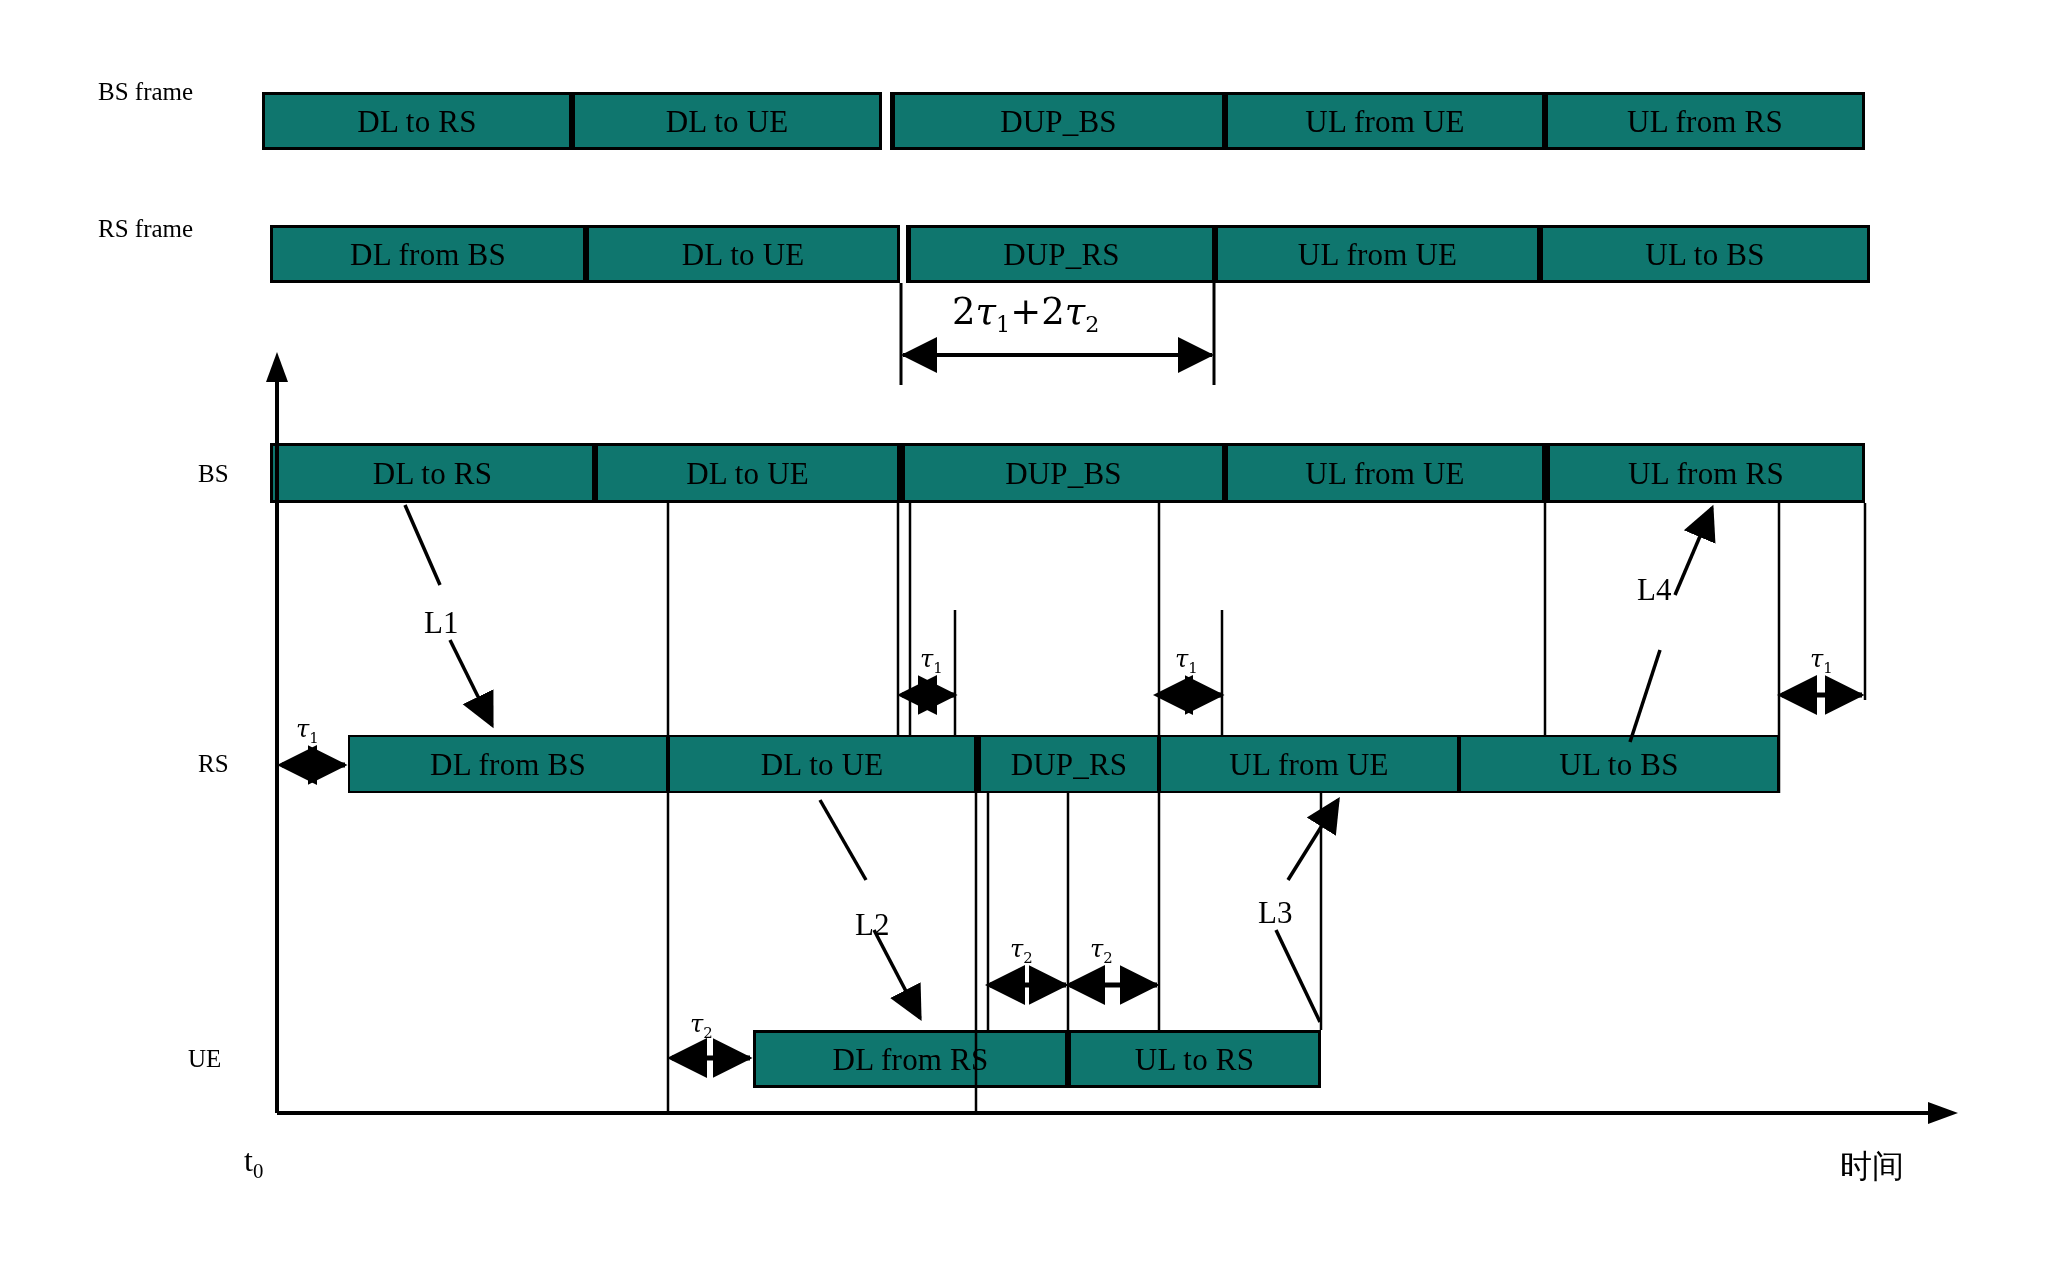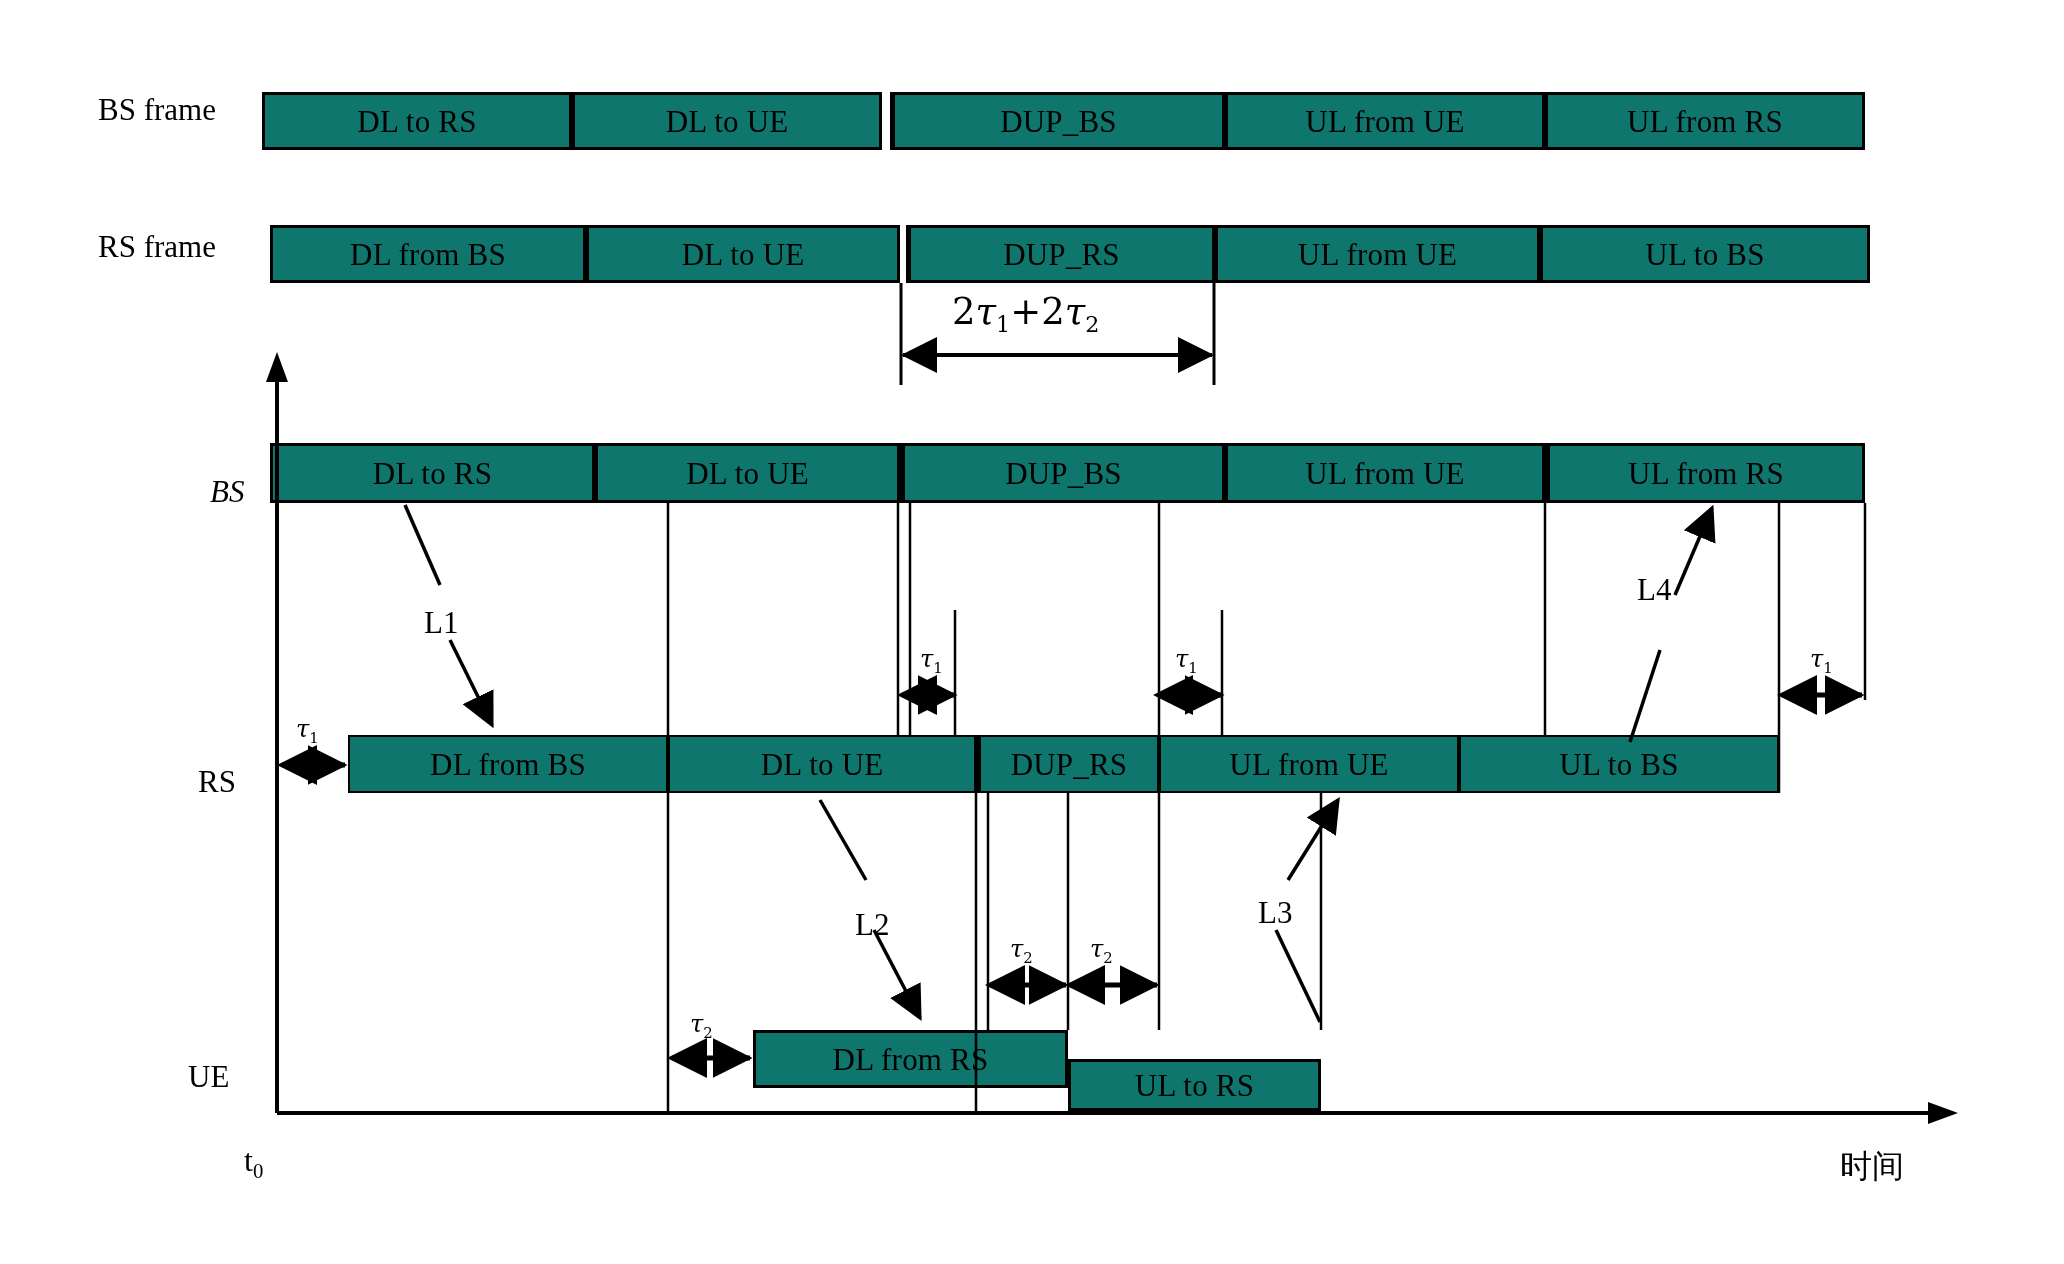--- a/index.html
+++ b/index.html
@@ -32,23 +32,22 @@
     line-height: 1;
     letter-spacing: .2px;
     white-space: nowrap;
   }
   .cell.thin { border-width: 2px; }
   .cell.leftgap { border-left-width: 5px; }
 
   
   .rowlabel {
     position: absolute;
-    font-size: 31px;
-    white-space: nowrap;
-    margin-top: 14px;
+    font-size: 25px;
+    white-space: nowrap;
   }
 
   
   .tau {
     position: absolute;
     font-size: 24px;
     font-style: italic;
     white-space: nowrap;
     font-family: "DejaVu Serif", serif;
   }
@@ -106,38 +105,38 @@
   <div class="cell" style="left:270px; top:225px; width:316px; height:58px;">DL from BS</div>
   <div class="cell" style="left:586px; top:225px; width:314px; height:58px;">DL to UE</div>
   <div class="cell leftgap" style="left:906px; top:225px; width:309px; height:58px;">DUP_RS</div>
   <div class="cell" style="left:1215px; top:225px; width:325px; height:58px;">UL from UE</div>
   <div class="cell" style="left:1540px; top:225px; width:330px; height:58px;">UL to BS</div>
 
   <div class="bigtau" style="left:952px; top:290px;">
     <span>2</span><i>τ</i><sub>1</sub><span>+</span><span>2</span><i>τ</i><sub>2</sub>
   </div>
 
-  <div class="rowlabel" style="left:210px; top:460px;font-style:italic;">BS</div>
+  <div class="rowlabel" style="left:198px; top:460px;">BS</div>
   <div class="rowlabel" style="left:198px; top:750px;">RS</div>
   <div class="rowlabel" style="left:188px; top:1045px;">UE</div>
 
   <div class="cell" style="left:270px; top:443px; width:325px; height:60px;">DL to RS</div>
   <div class="cell" style="left:595px; top:443px; width:305px; height:60px;">DL to UE</div>
   <div class="cell leftgap" style="left:900px; top:443px; width:325px; height:60px;">DUP_BS</div>
   <div class="cell" style="left:1225px; top:443px; width:320px; height:60px;">UL from UE</div>
   <div class="cell leftgap" style="left:1545px; top:443px; width:320px; height:60px;">UL from  RS</div>
 
   <div class="cell thin" style="left:348px; top:735px; width:320px; height:58px;">DL from BS</div>
   <div class="cell thin" style="left:668px; top:735px; width:308px; height:58px;">DL to UE</div>
   <div class="cell thin leftgap" style="left:976px; top:735px; width:183px; height:58px;">DUP_RS</div>
   <div class="cell thin" style="left:1159px; top:735px; width:300px; height:58px;">UL from UE</div>
   <div class="cell thin" style="left:1459px; top:735px; width:320px; height:58px;">UL to  BS</div>
 
   <div class="cell" style="left:753px; top:1030px; width:315px; height:58px;">DL from RS</div>
-  <div class="cell" style="left:1068px; top:1030px; width:253px; height:52px;margin-top:29px;">UL to RS</div>
+  <div class="cell" style="left:1068px; top:1030px; width:253px; height:58px;">UL to RS</div>
 
   <div class="tau" style="left:296px; top:715px;">τ<sub>1</sub></div>
   <div class="tau" style="left:920px; top:645px;">τ<sub>1</sub></div>
   <div class="tau" style="left:1175px; top:645px;">τ<sub>1</sub></div>
   <div class="tau" style="left:1810px; top:645px;">τ<sub>1</sub></div>
 
   <div class="tau" style="left:690px; top:1010px;">τ<sub>2</sub></div>
   <div class="tau" style="left:1010px; top:935px;">τ<sub>2</sub></div>
   <div class="tau" style="left:1090px; top:935px;">τ<sub>2</sub></div>
 

